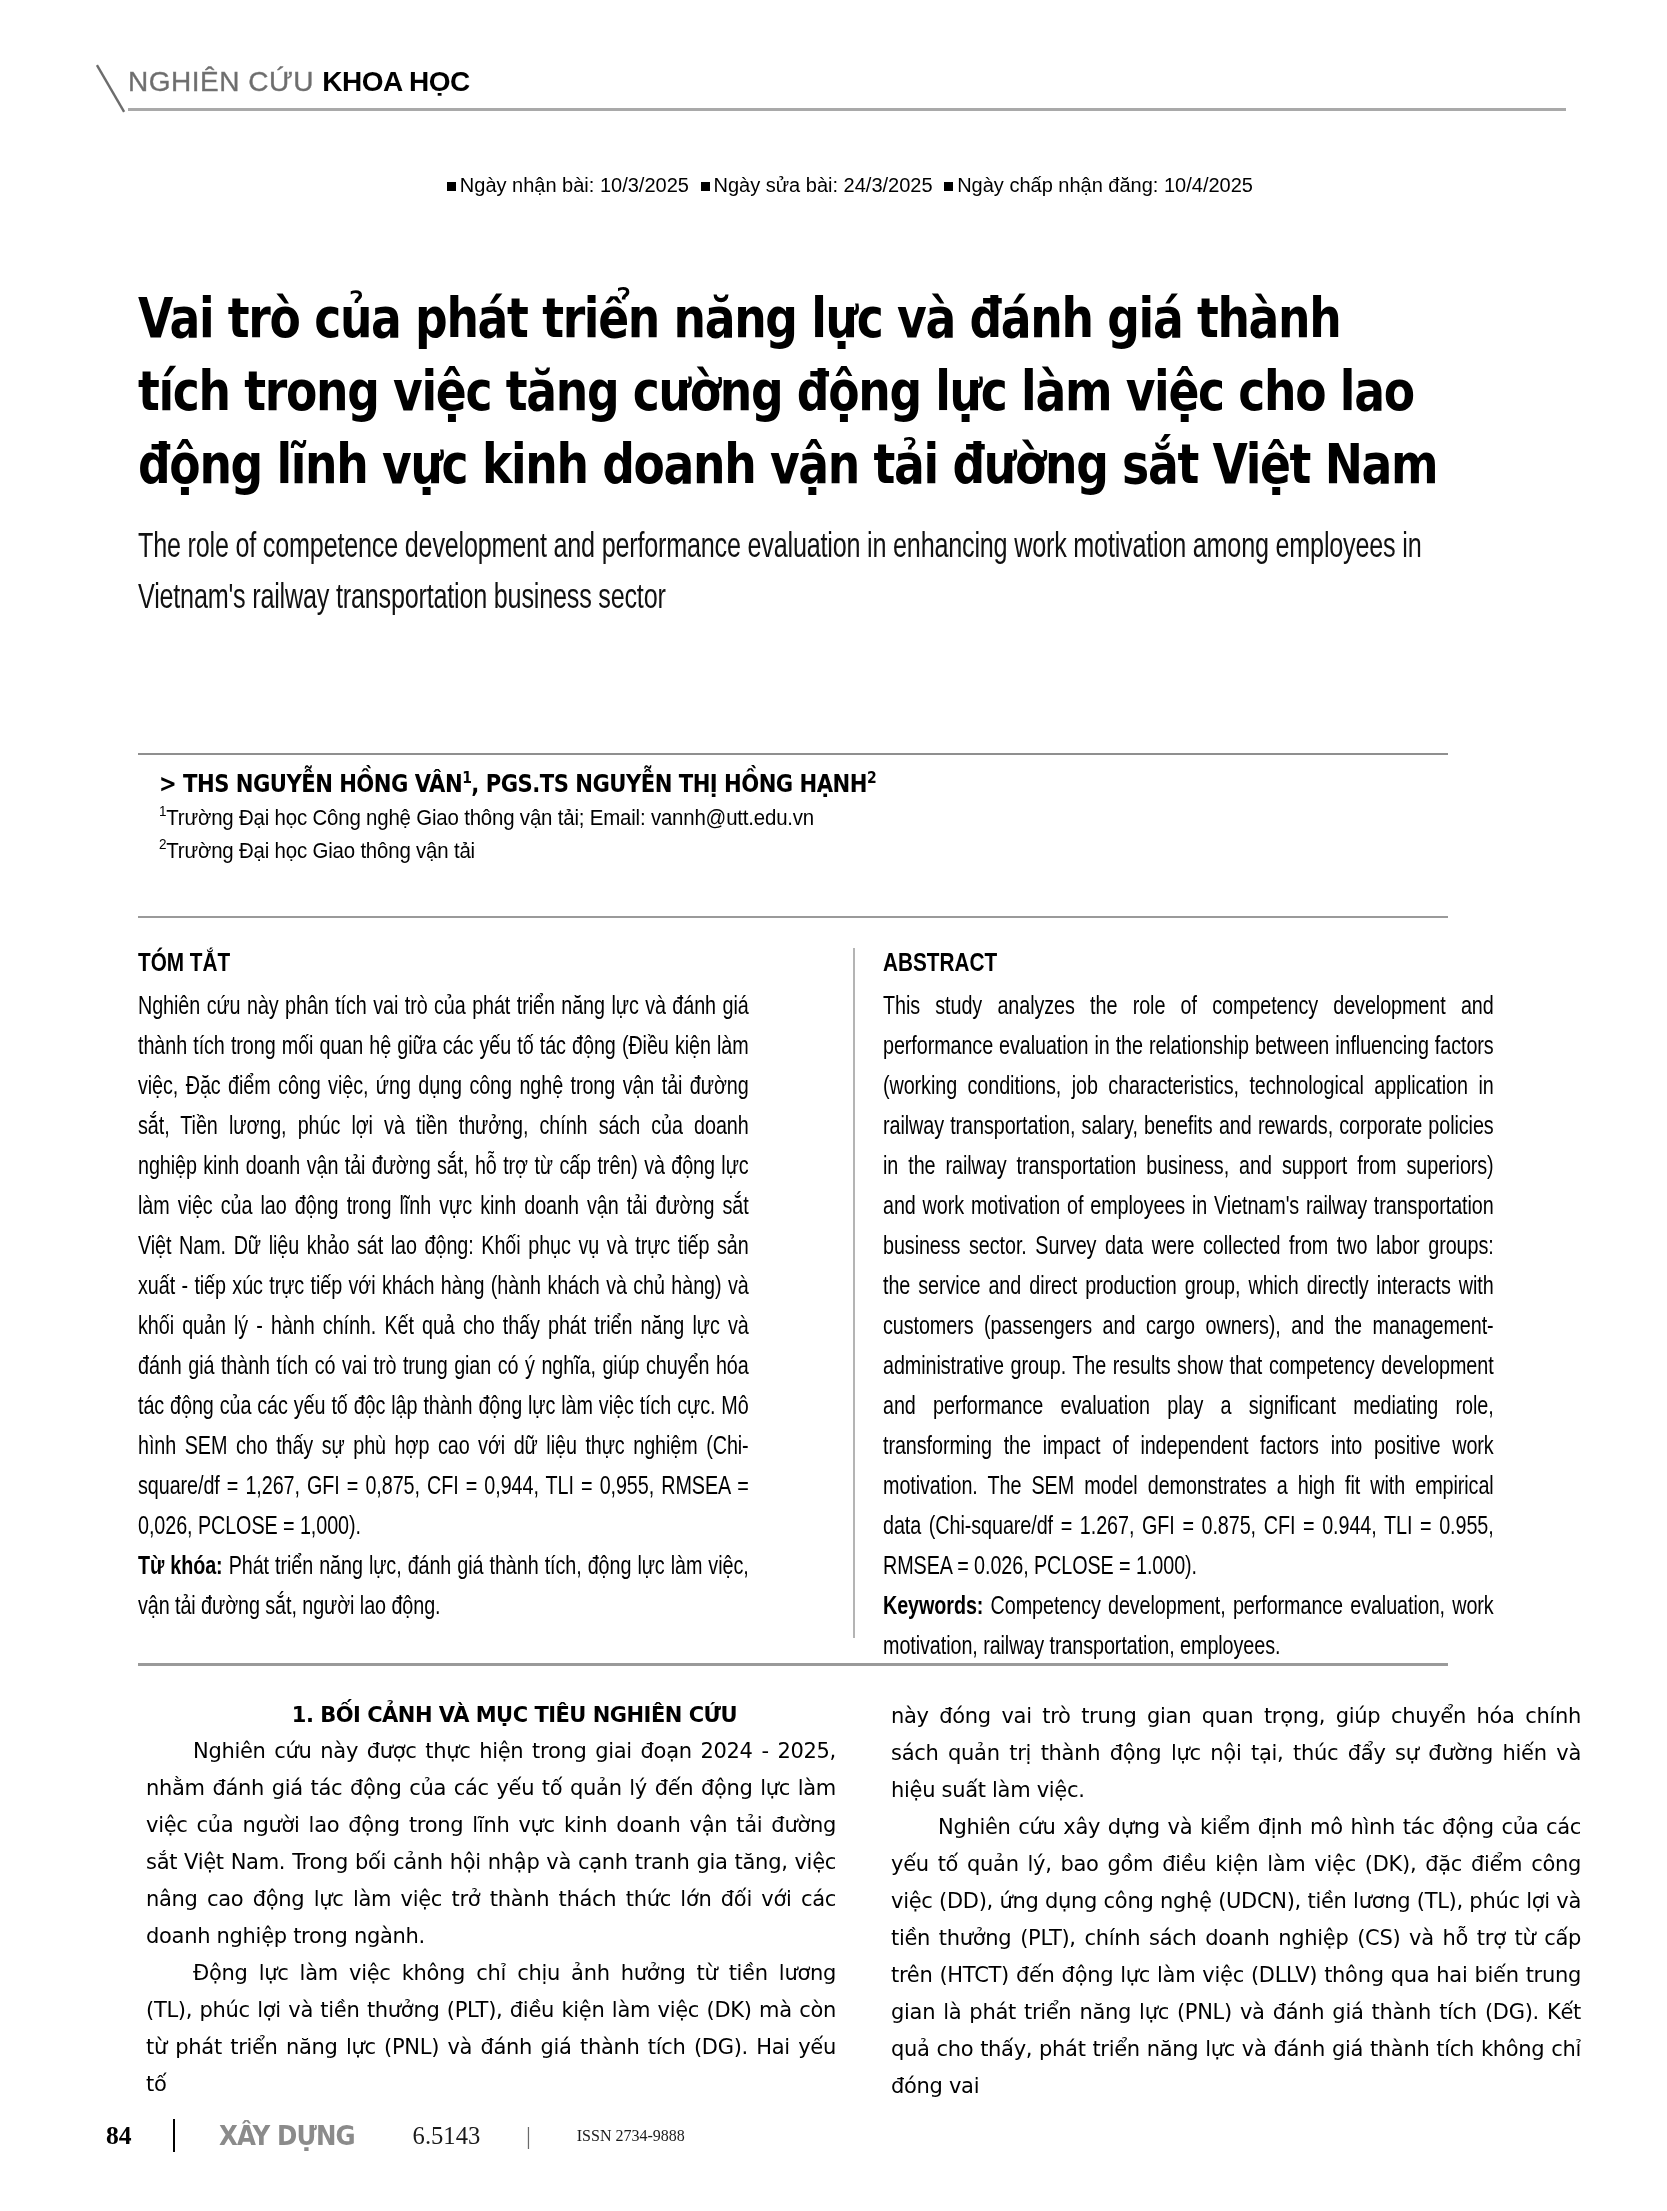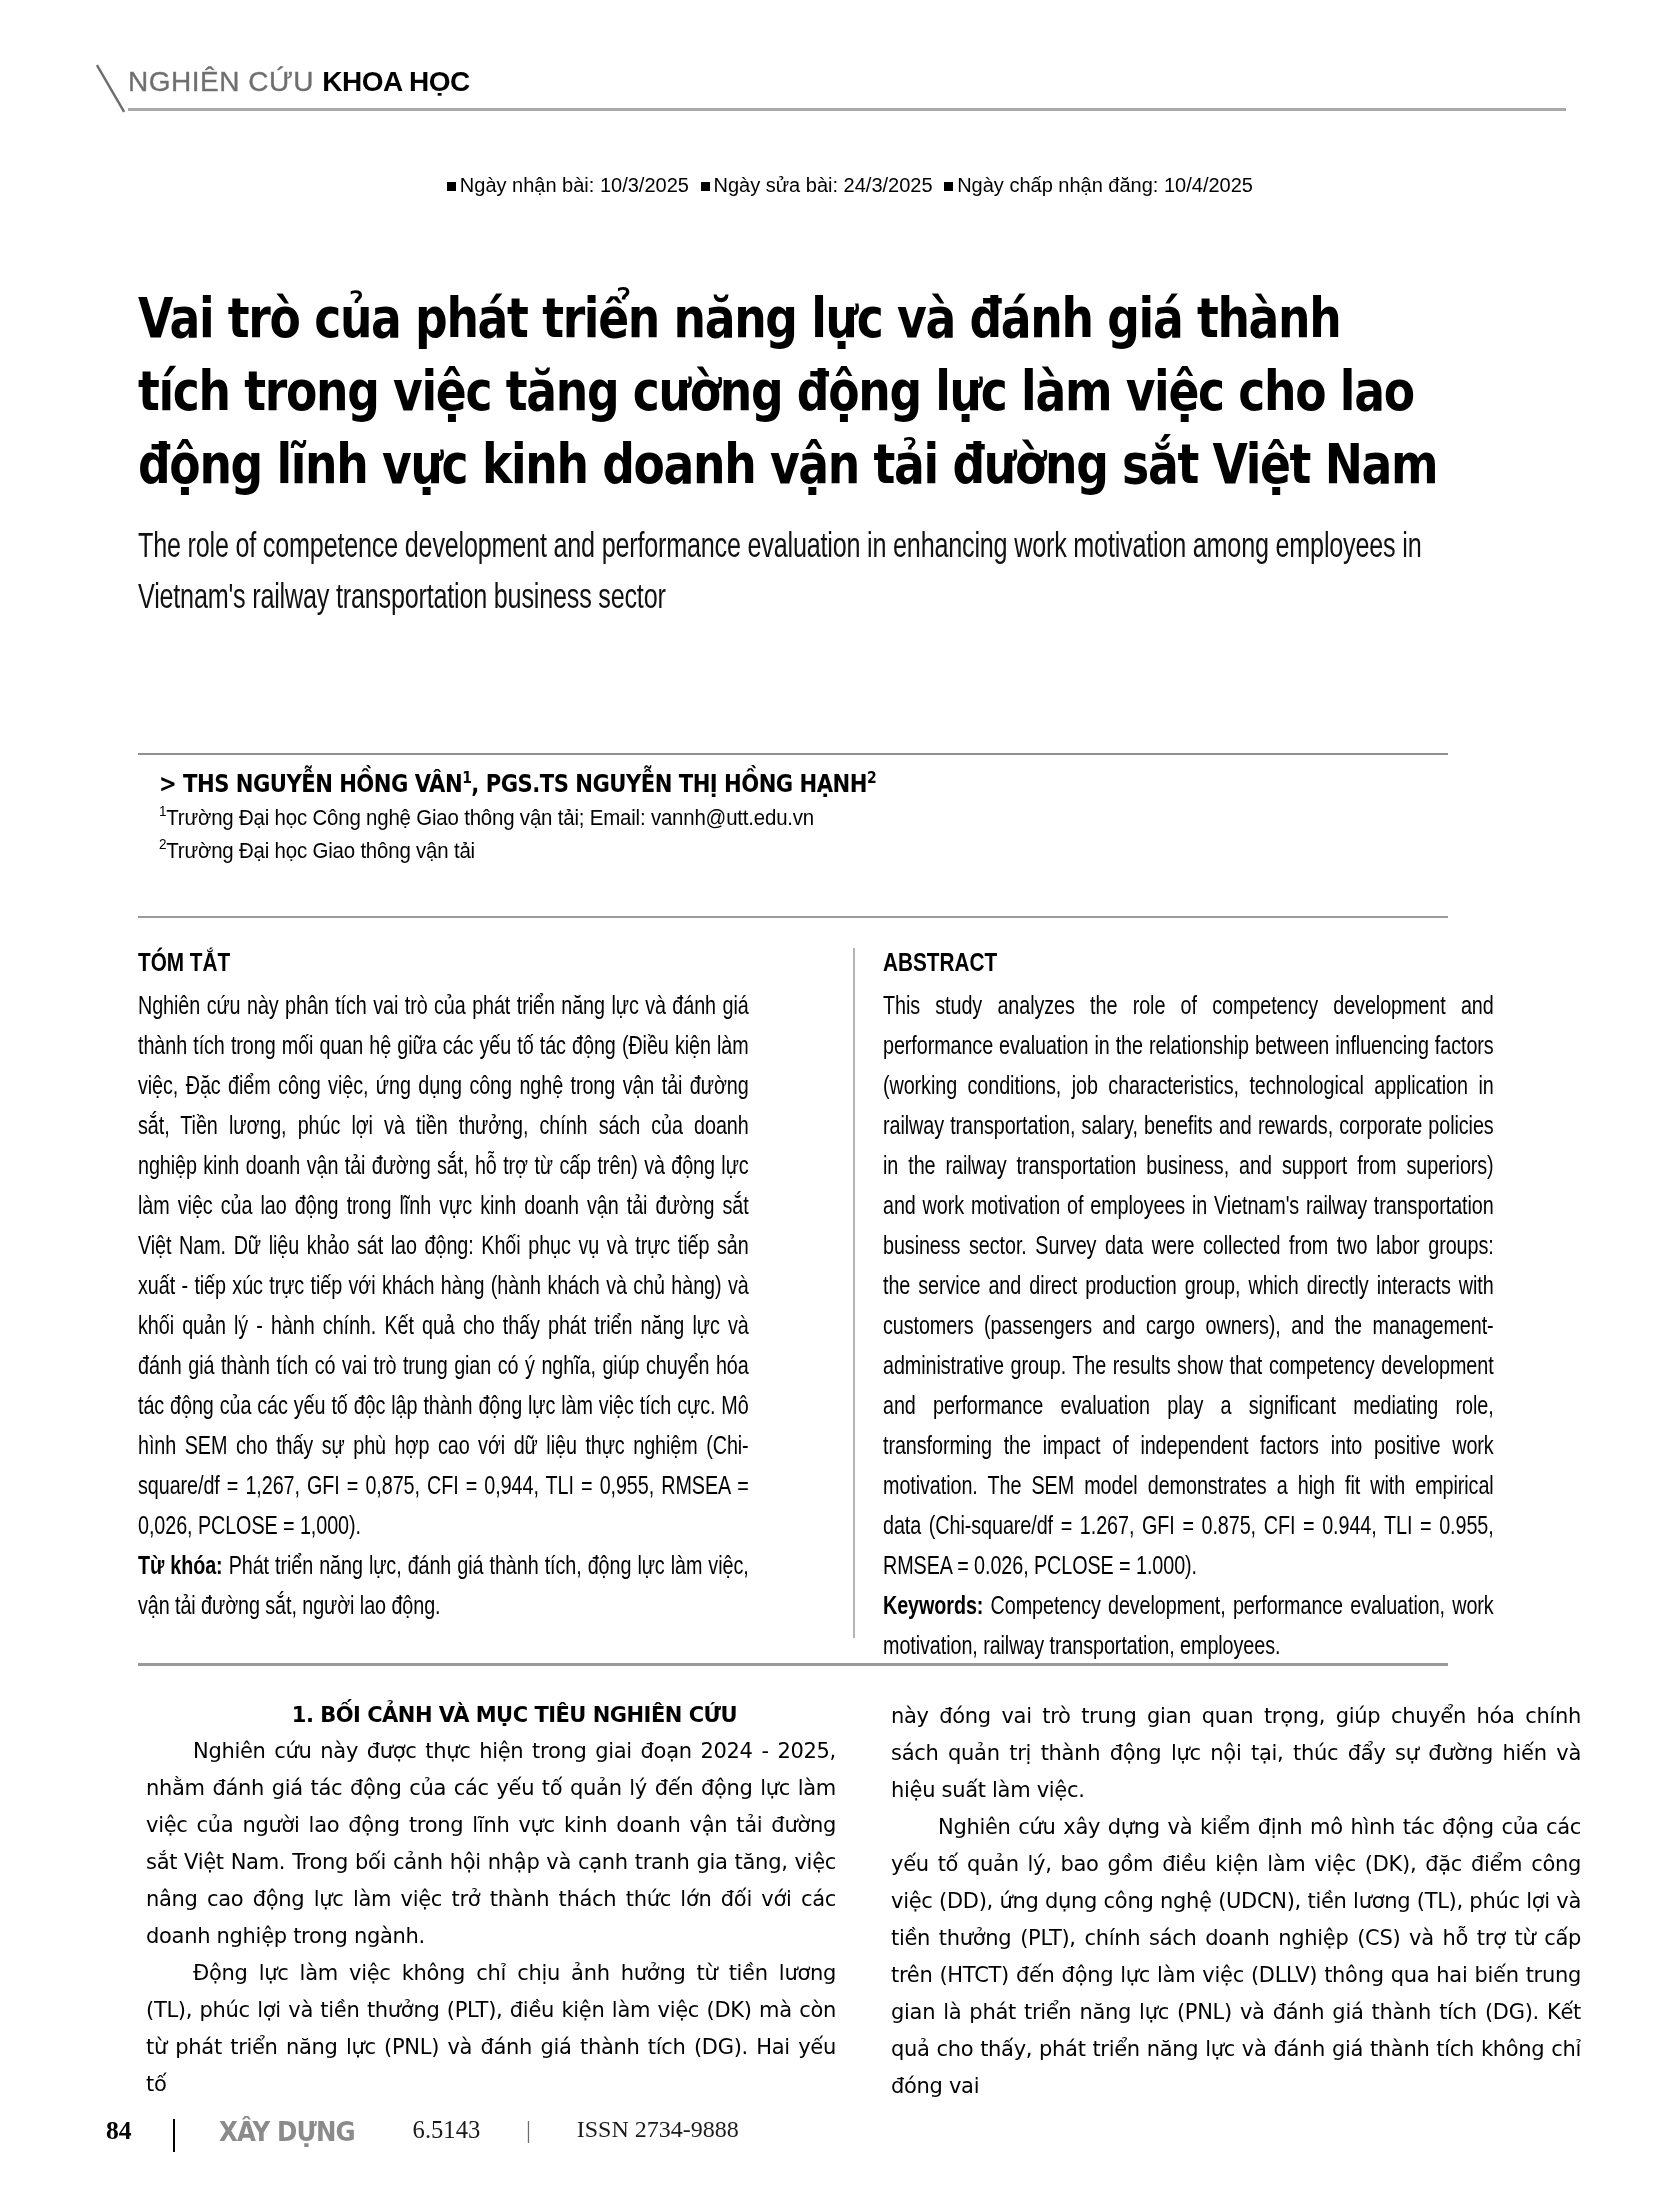--- a/index.html
+++ b/index.html
@@ -240,21 +240,21 @@
     text-indent: 0;
   }
 
   
   .footer {
     position: absolute;
     left: 106px;
     top: 2116px;
     height: 39px;
     display: flex;
-    align-items: flex-start;
+    align-items: center;
     gap: 34px;
   }
   .footer .pagenum {
     font-family: "Liberation Serif", serif;
     font-weight: 700;
     font-size: 25.6px;
     color: #000;
     padding-right: 7.9px;
   }
   .footer .vbar {
@@ -280,21 +280,21 @@
     margin-left: 11.8px;
   }
   .footer .sep {
     font-family: "Liberation Serif", serif;
     font-size: 24.6px;
     color: #6a6a6a;
     margin: 0 11.8px;
   }
   .footer .issn {
     font-family: "Liberation Serif", serif;
-    font-size: 24px;
+    font-size: 16px;
     color: #1a1a1a;
   }
 </style>
 </head>
 <body>
 
 <div class="page">
 
   <div class="masthead">
     <span class="masthead-slash">

